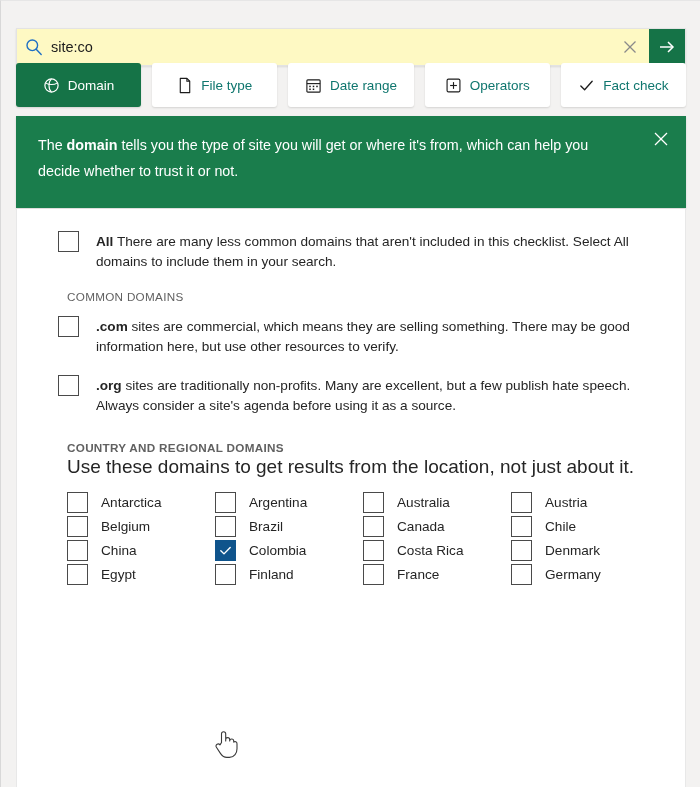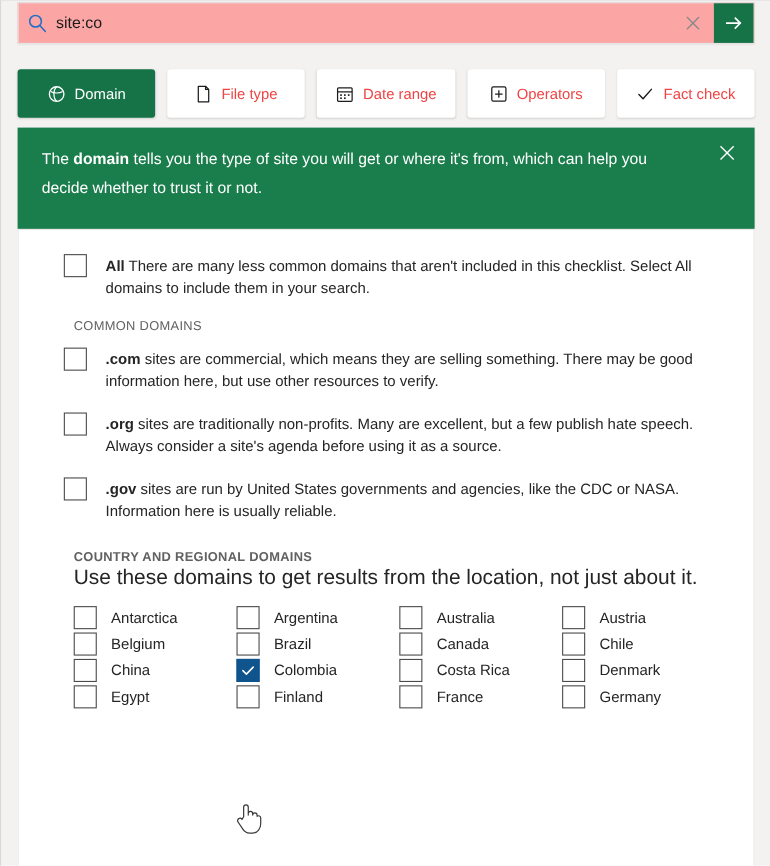--- a/index.html
+++ b/index.html
@@ -22,24 +22,24 @@
     border-left: 1px solid #d8d8d8;
     border-top: 1px solid #e6e6e6;
     background: #f3f2f1;
     overflow: hidden;
   }
 
   
   .searchbar {
     position: absolute;
     left: 15px;
-    top: 1px;
+    top: 27px;
     width: 670px;
     height: 38px;
-    background: #fca5a5;
+    background: #fef9c3;
     border: 1px solid #e3e3e3;
     box-shadow: 0 1px 2px rgba(0,0,0,0.10);
     box-sizing: border-box;
     display: flex;
     align-items: center;
   }
   .search-icon {
     width: 34px;
     display: flex;
     align-items: center;
@@ -91,21 +91,21 @@
   .tab {
     flex: 1 1 0;
     background: #ffffff;
     border-radius: 3px;
     box-shadow: 0 1px 2px rgba(0,0,0,0.13);
     display: flex;
     align-items: center;
     justify-content: center;
     gap: 8px;
     font-size: 13.5px;
-    color: #ef4444;
+    color: #0f766e;
     cursor: pointer;
     box-sizing: border-box;
   }
   .tab.active {
     background: #157347;
     color: #ffffff;
   }
   .tab .ticon {
     display: flex;
     align-items: center;
@@ -341,26 +341,20 @@
         <b>.com</b><span> sites are commercial, which means they are selling something. There may be good information here, but use other resources to verify.</span>
       </div>
     </div>
     <div class="row">
       <span class="cb"></span>
       <div class="rtext">
         <b>.org</b><span> sites are traditionally non-profits. Many are excellent, but a few publish hate speech. Always consider a site's agenda before using it as a source.</span>
       </div>
     </div>
 
-    <div class="row">
-      <span class="cb"></span>
-      <div class="rtext">
-        <b>.gov</b><span> sites are run by United States governments and agencies, like the CDC or NASA. Information here is usually reliable.</span>
-      </div>
-    </div>
 
     <div class="section-head gap-top" style="margin-bottom:2px;font-weight:bold;">COUNTRY AND REGIONAL DOMAINS</div>
     <div class="section-sub">Use these domains to get results from the location, not just about it.</div>
 
     <div class="grid">
       <div class="gitem">
         <span class="cb"></span>
         <span class="glabel">Antarctica</span>
       </div>
       <div class="gitem">

